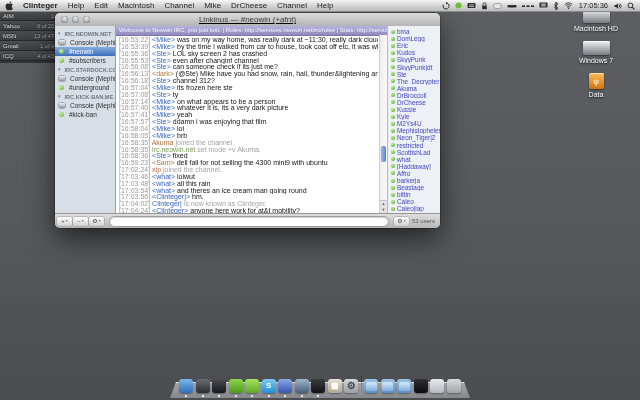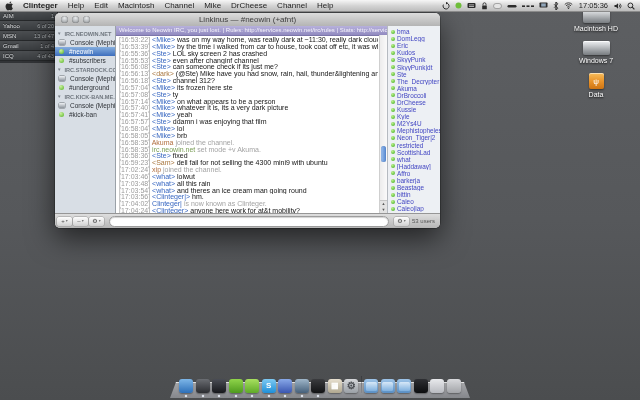--- a/index.html
+++ b/index.html
@@ -19,21 +19,21 @@
   
   .behind-panel{position:absolute;left:0;top:11px;width:57px;height:52px;background:#323437;
     border-right:1px solid #1f2022;z-index:1;}
   .bp-row{height:9px;display:flex;align-items:center;justify-content:space-between;padding:0 3px;
     background:linear-gradient(#4c4f52,#3a3d40);border-bottom:1px solid #26282a;
     font-size:6px;color:#d9dbdd;text-shadow:0 -1px 0 rgba(0,0,0,.6);}
   .bp-count{color:#a6aaad;font-size:5.5px;}
 
   
   .window{position:absolute;left:55px;top:13px;width:385px;height:215px;border-radius:5px;
-    background:#e8e8e8;box-shadow:0 10px 28px rgba(0,0,0,.6),0 0 0 0.5px rgba(0,0,0,.45);z-index:10;}
+    background:#e8e8e8;box-shadow:0 10px 28px rgba(0,0,0,.6),0 0 0 0.5px rgba(0,0,0,.45);z-index:10;text-decoration:underline;}
   .titlebar{height:13px;border-radius:5px 5px 0 0;background:linear-gradient(#dcdcdc,#b4b4b4);
     border-bottom:1px solid #8d8d8d;position:relative;display:flex;align-items:center;justify-content:center;
     font-size:8px;color:#3c3c3c;}
   .traffic{position:absolute;left:6px;top:3px;display:flex;gap:4px;}
   .light{width:7px;height:7px;border-radius:50%;
     background:radial-gradient(circle at 50% 28%,#e9ebed 0%,#b7babd 55%,#8f9295 100%);
     box-shadow:inset 0 0 1px rgba(0,0,0,.6);}
   .win-content{position:absolute;top:13px;bottom:14px;left:0;right:0;display:flex;overflow:hidden;}
 
   

